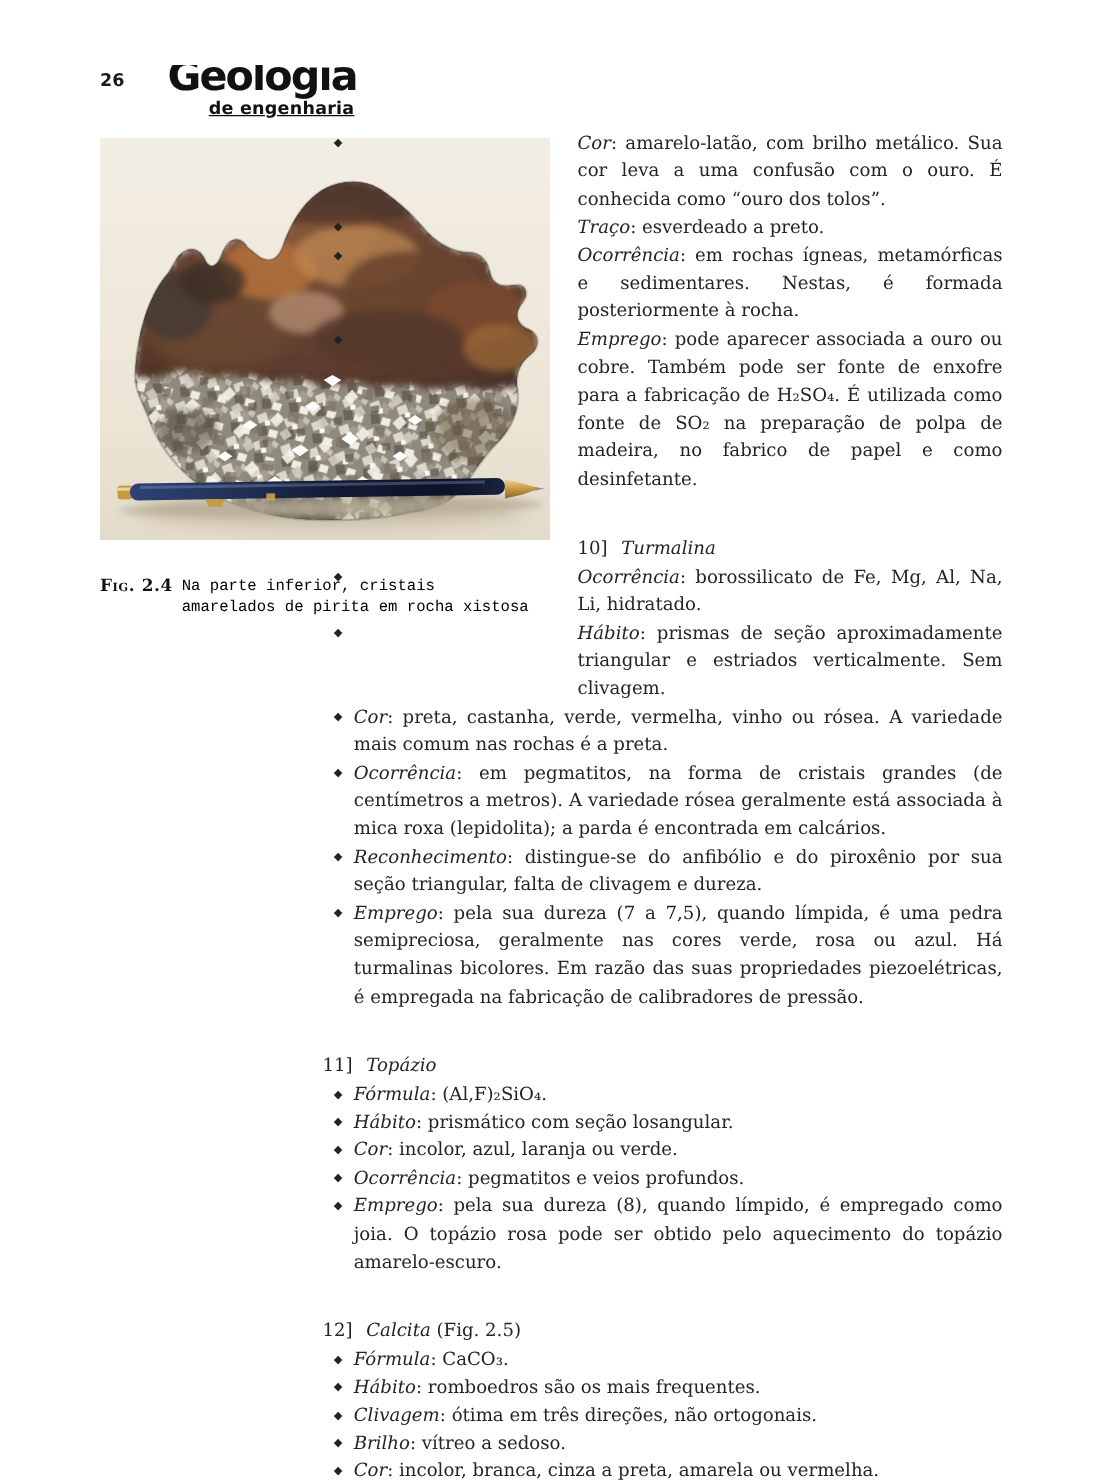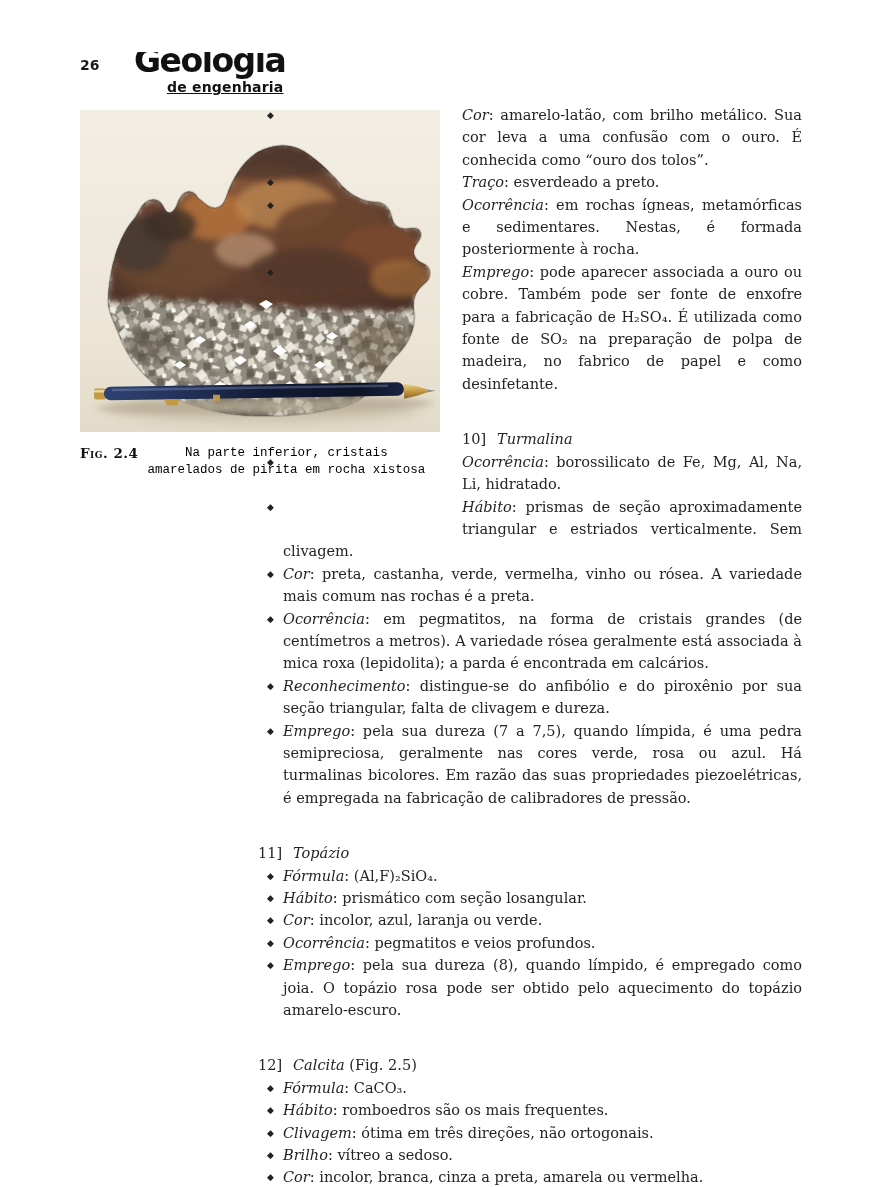--- a/index.html
+++ b/index.html
@@ -14,21 +14,21 @@
               font-size:33px;line-height:40px;letter-spacing:-1.5px;margin-top:-11px;}
   .logo-subtitle{font-family:"DejaVu Sans",sans-serif;font-weight:bold;font-size:14px;
                  letter-spacing:.2px;margin:-1px 0 0 33px;text-decoration:underline;}
 
   
   .content{position:absolute;left:258px;top:104px;width:544px;
            font-size:14.5px;line-height:22.4px;text-align:justify;}
 
   .photo-fig{float:left;width:360px;margin:6px 22px 55px -178px;}
   .photo{display:block;width:360px;height:322px;}
-  figcaption{display:flex;gap:7px;margin-top:13px;text-align:center;}
+  figcaption{display:flex;gap:7px;margin-top:29px;text-align:left;}
   .fig-label{flex:none;font-family:"DejaVu Serif",serif;font-variant:small-caps;
              font-weight:bold;font-size:13.5px;line-height:17px;letter-spacing:.5px;color:#111;}
   .fig-text{width:282px;font-family:Liberation Mono, monospace;font-size:12.5px;
             line-height:17px;color:#000000;}
 
   ul.blist{list-style:none;margin:0;padding:0 0 0 9px;}
   ul.blist li{position:relative;padding-left:16px;}
   .diamond{position:absolute;left:0;top:0;font-size:9px;line-height:22.4px;color:#222;}
   .lbl{font-style:italic;}
 

